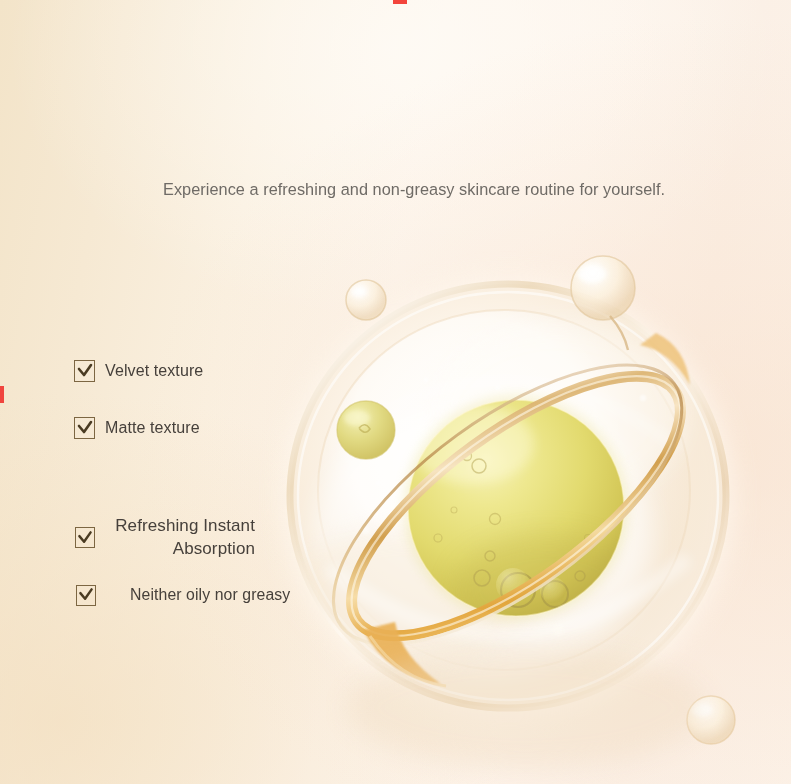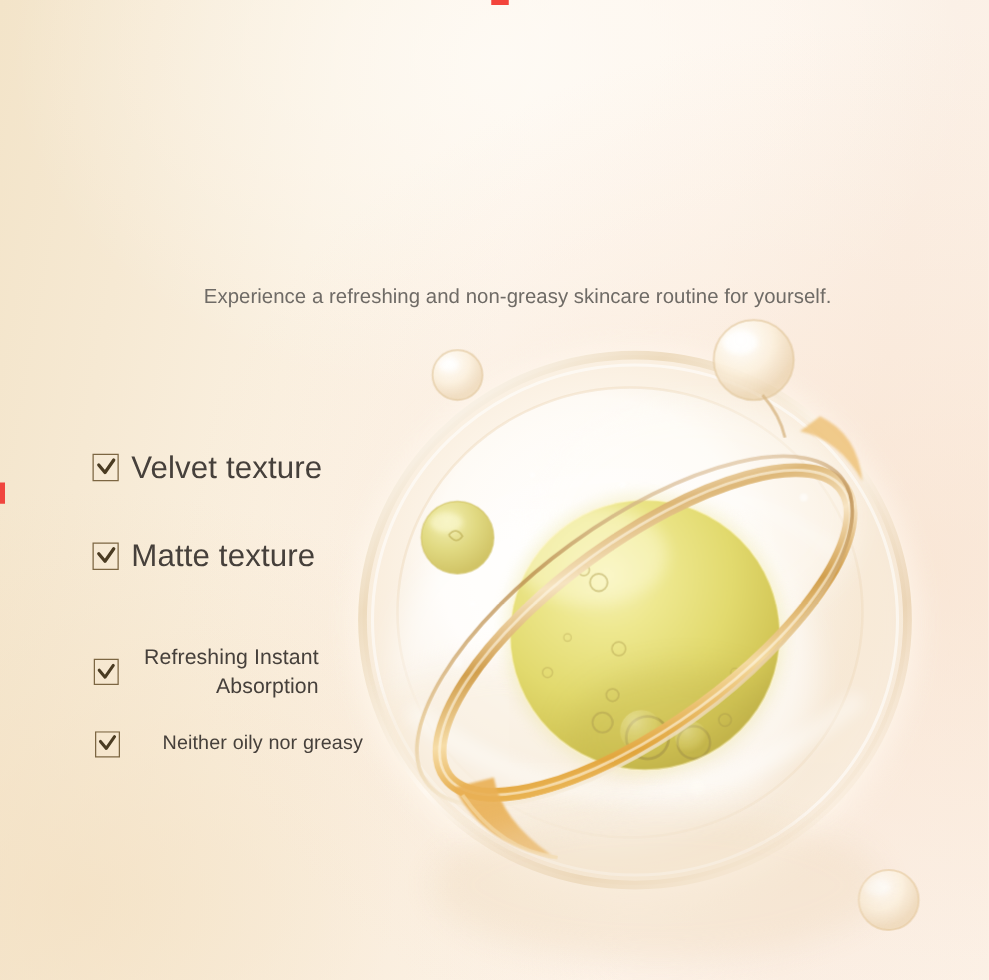--- a/index.html
+++ b/index.html
@@ -58,21 +58,20 @@
   }
   .subhead{
     position:absolute;
     left:163px; top:178px;
     width:600px;
     font-size:16.3px;
     line-height:1.4;
     font-weight:400;
     color:#6f6b66;
     letter-spacing:.05px;
-    margin-top:48px;
   }
 
   
   #features{
     position:absolute;
     left:74px; top:360px;
     width:300px;
   }
   .feat{
     position:absolute;
@@ -91,21 +90,21 @@
     position:absolute;
     left:50%; top:48%;
     transform:translate(-50%,-50%);
     width:15px; height:15px;
   }
   .feat .box .tick svg{ display:block; width:100%; height:100%; }
   .feat .label{
     color:#46403b;
     letter-spacing:.1px;
   }
-  .feat.lg .label{ font-size:25px; line-height:1.15; }
+  .feat.lg .label{ font-size:16px; line-height:1.15; }
   .feat.sm .label{ font-size:17px; line-height:1.35;text-align:right; }
   .feat.md .label{ font-size:15.8px; line-height:1.2;margin-left:24px; }
 
   .feat.lg .box{ width:21px; height:22px; }
   .feat.lg .box .tick{ width:16px; height:16px; }
 
   
   #edge-marker-left{
     position:absolute; left:0px; top:386px;
     width:4px; height:17px;
@@ -328,21 +327,21 @@
       <span class="box">
         <span class="tick">
           <svg viewBox="0 0 16 16" xmlns="http://www.w3.org/2000/svg">
             <path d="M2 6 L7 12 L14 2" fill="none" stroke="#4a3b22" stroke-width="2.6" stroke-linecap="round" stroke-linejoin="round"></path>
           </svg>
         </span>
       </span>
       <span class="label">Velvet texture</span>
     </div>
 
-    <div class="feat lg" style="top:71px; left:0px;text-align:center;">
+    <div class="feat lg" style="top:57px; left:0px;text-align:center;">
       <span class="box">
         <span class="tick">
           <svg viewBox="0 0 16 16" xmlns="http://www.w3.org/2000/svg">
             <path d="M2 6 L7 12 L14 2" fill="none" stroke="#4a3b22" stroke-width="2.6" stroke-linecap="round" stroke-linejoin="round"></path>
           </svg>
         </span>
       </span>
       <span class="label">Matte texture</span>
     </div>
 

